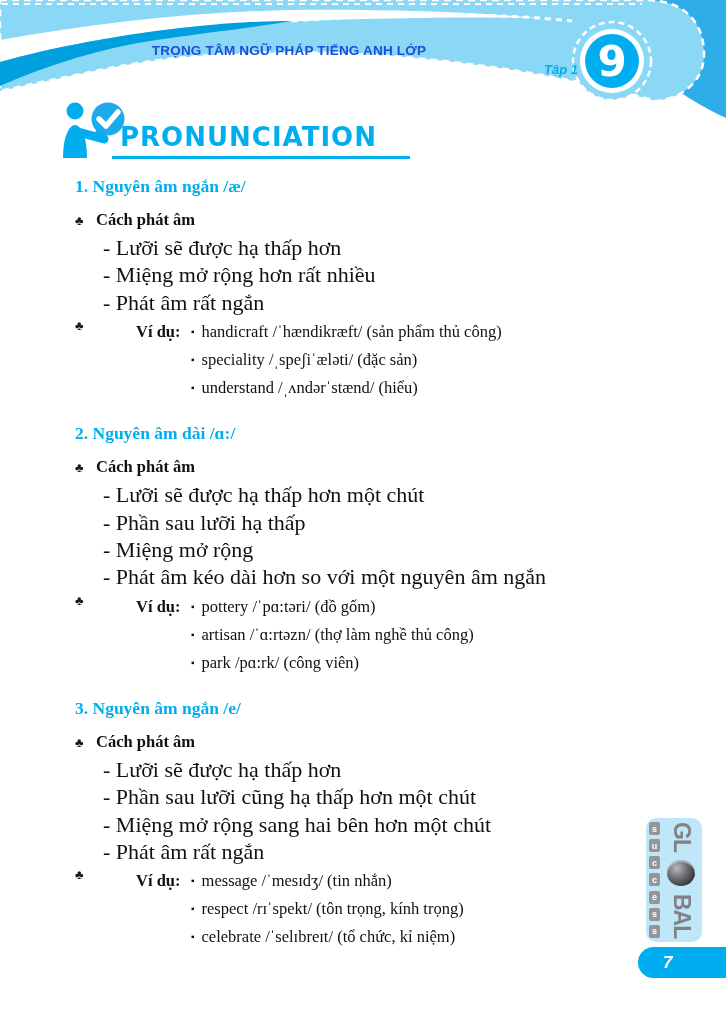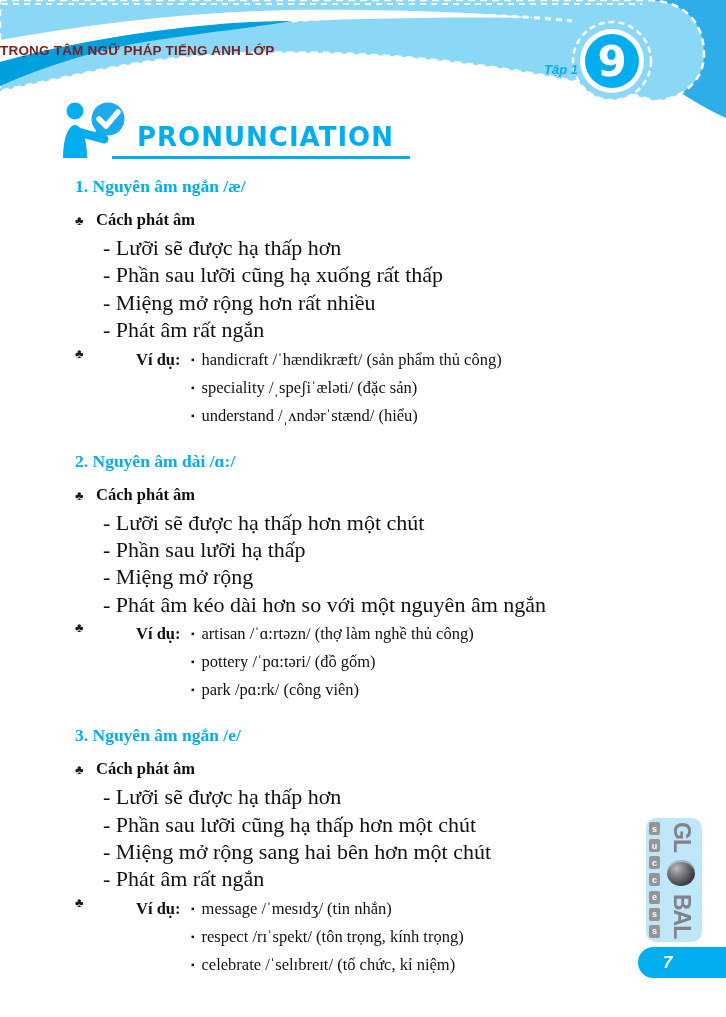--- a/index.html
+++ b/index.html
@@ -5,34 +5,34 @@
   html,body { margin:0; padding:0; background:#e8e8e8; }
   .page {
     position:relative; width:726px; height:1017px; background:#ffffff;
     margin:0 auto; overflow:hidden;
     font-family:"Liberation Serif","DejaVu Serif",serif; color:#111;
   }
 
   
   .banner { position:absolute; top:0; left:0; width:726px; height:120px; }
   .series-title {
-    position:absolute; top:43px; left:0; width:578px; text-align:left;
+    position:absolute; top:43px; left:0; width:578px; text-align:center;
     font-family:"Liberation Sans","DejaVu Sans",sans-serif;
-    font-weight:bold; font-size:13.5px; letter-spacing:.2px; color:#7f1d1d;
+    font-weight:bold; font-size:13.5px; letter-spacing:.2px; color:#1d4ed8;
   }
   .volume {
     position:absolute; top:62px; left:544px;
     font-family:"Liberation Sans","DejaVu Sans",sans-serif;
     font-weight:bold; font-style:italic; font-size:13px; color:#00AEEF;
   }
 
   
   .title-icon { position:absolute; top:101px; left:60px; }
   .page-title {
-    position:absolute; top:122px; left:137px;
+    position:absolute; top:122px; left:120px;
     font-family:"DejaVu Sans","Liberation Sans",sans-serif;
     font-weight:bold; font-size:26px; letter-spacing:1px; color:#00AEEF;
   }
   .title-underline {
     position:absolute; top:156px; left:112px; width:298px; height:3px;
     background:#00AEEF;
   }
 
   
   .content { position:absolute; top:176px; left:75px; width:585px; }
@@ -131,21 +131,20 @@
 
   <div class="content">
 
     <div class="section">
       <h2 class="section-heading">1. Nguyên âm ngắn /æ/</h2>
       <div class="label-row">
         <span class="club">♣</span>
         <span class="bold-label">Cách phát âm</span>
       </div>
       <div class="dash-item">- Lưỡi sẽ được hạ thấp hơn</div>
-      <div class="dash-item">- Phần sau lưỡi cũng hạ xuống rất thấp</div>
       <div class="dash-item">- Miệng mở rộng hơn rất nhiều</div>
       <div class="dash-item">- Phát âm rất ngắn</div>
       <div class="vd-row">
         <span class="club">♣</span>
         <span class="vd-label">Ví dụ:</span>
         <div class="examples">
           <div class="example"><span class="sq">▪</span><span class="en">handicraft /ˈhændikræft/ </span><span class="vi">(sản phẩm thủ công)</span></div>
           <div class="example"><span class="sq">▪</span><span class="en">speciality /ˌspeʃiˈæləti/ </span><span class="vi">(đặc sản)</span></div>
           <div class="example"><span class="sq">▪</span><span class="en">understand /ˌʌndərˈstænd/ </span><span class="vi">(hiểu)</span></div>
         </div>
@@ -159,22 +158,22 @@
         <span class="bold-label">Cách phát âm</span>
       </div>
       <div class="dash-item">- Lưỡi sẽ được hạ thấp hơn một chút</div>
       <div class="dash-item">- Phần sau lưỡi hạ thấp</div>
       <div class="dash-item">- Miệng mở rộng</div>
       <div class="dash-item">- Phát âm kéo dài hơn so với một nguyên âm ngắn</div>
       <div class="vd-row">
         <span class="club">♣</span>
         <span class="vd-label">Ví dụ:</span>
         <div class="examples">
+          <div class="example"><span class="sq">▪</span><span class="en">pottery /ˈpɑ:təri/ </span><span class="vi">(đồ gốm)</span></div>
           <div class="example"><span class="sq">▪</span><span class="en">artisan /ˈɑ:rtəzn/ </span><span class="vi">(thợ làm nghề thủ công)</span></div>
-          <div class="example"><span class="sq">▪</span><span class="en">pottery /ˈpɑ:təri/ </span><span class="vi">(đồ gốm)</span></div>
           <div class="example"><span class="sq">▪</span><span class="en">park /pɑ:rk/ </span><span class="vi">(công viên)</span></div>
         </div>
       </div>
     </div>
 
     <div class="section">
       <h2 class="section-heading">3. Nguyên âm ngắn /e/</h2>
       <div class="label-row">
         <span class="club">♣</span>
         <span class="bold-label">Cách phát âm</span>

